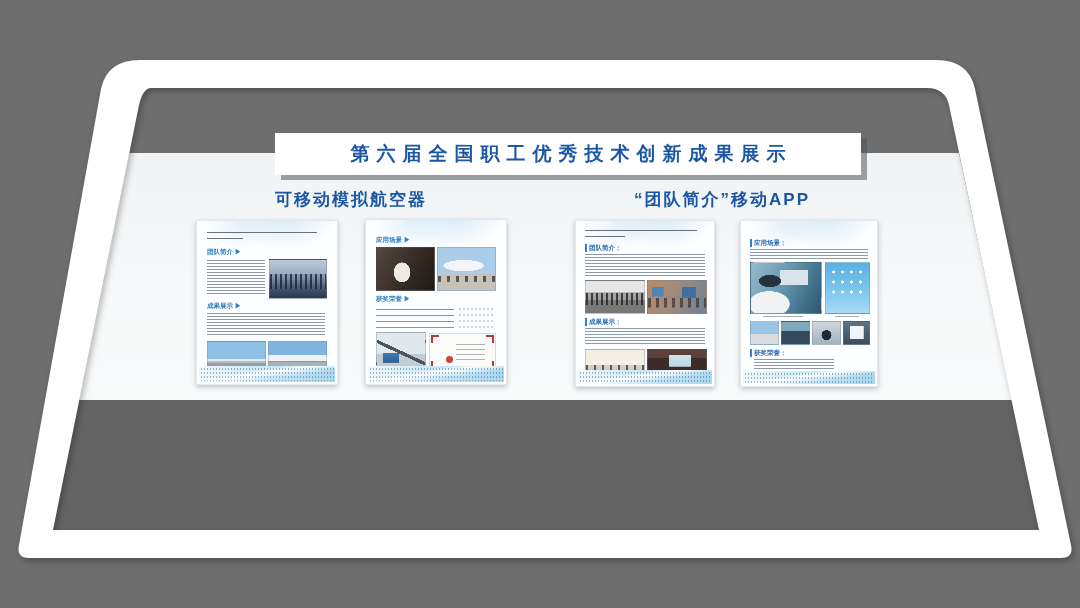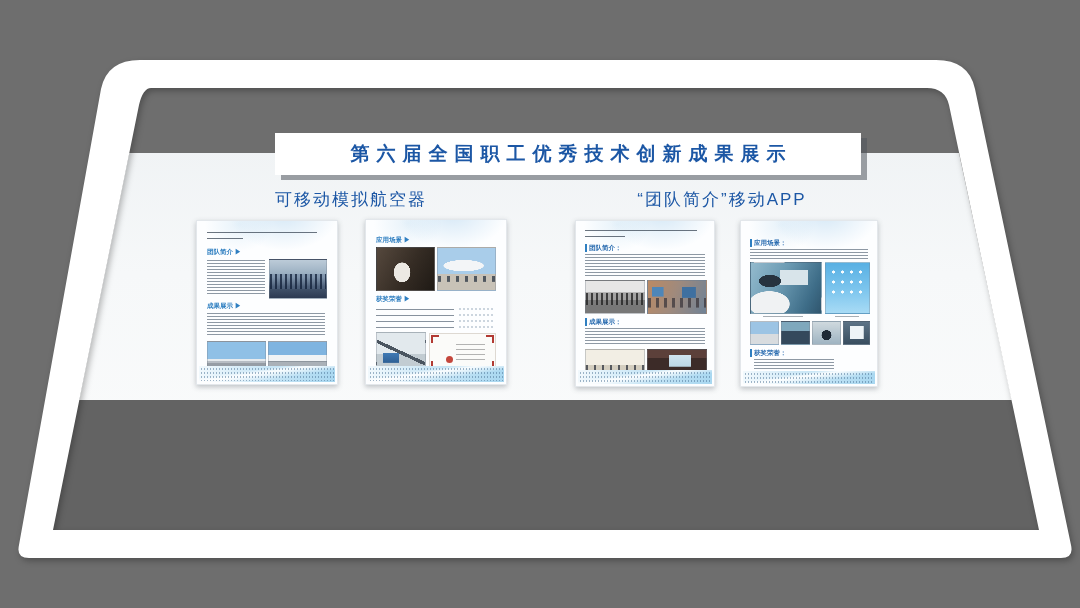--- a/index.html
+++ b/index.html
@@ -26,21 +26,21 @@
     position:absolute;z-index:3;left:247px;top:133px;width:586px;height:42px;
     background:#ffffff;box-shadow:6px 5px 0 rgba(80,86,92,0.55);
     display:flex;align-items:center;justify-content:center;margin-left:28px;
   }
   .plaque-text{
     color:var(--title-blue,#1c57a5);font-weight:bold;font-size:19px;
     letter-spacing:7px;white-space:nowrap;text-indent:7px;
   }
   .section-title{
     position:absolute;z-index:3;top:188px;height:22px;
-    color:var(--title-blue,#1c57a5);font-weight:normal;font-size:17px;
+    color:var(--title-blue,#1c57a5);font-weight:bold;font-size:17px;
     letter-spacing:2px;text-align:center;white-space:nowrap;
   }
   .section-left{left:225px;width:252px;}
   .section-right{left:588px;width:268px;}
   
   .poster{
     position:absolute;z-index:3;top:220px;height:163px;background:#fdfeff;
     border:1px solid #e3e7eb;box-shadow:0 2px 5px rgba(55,65,75,0.3);
     overflow:hidden;
   }

